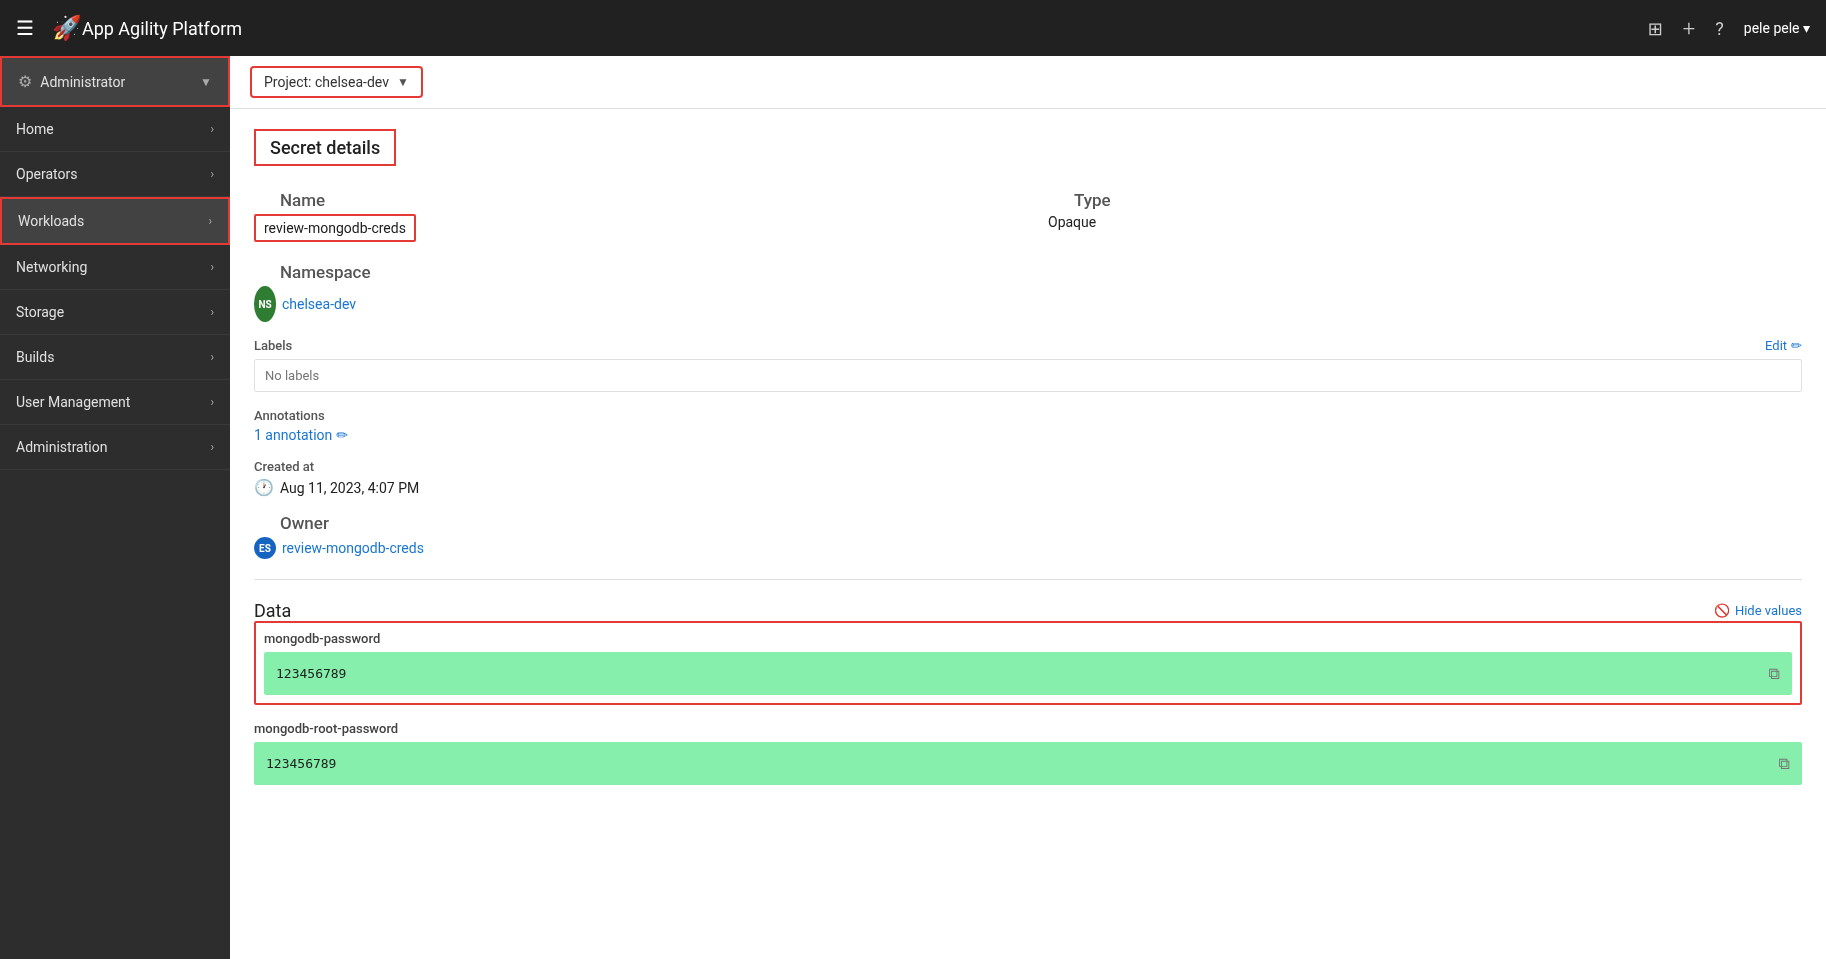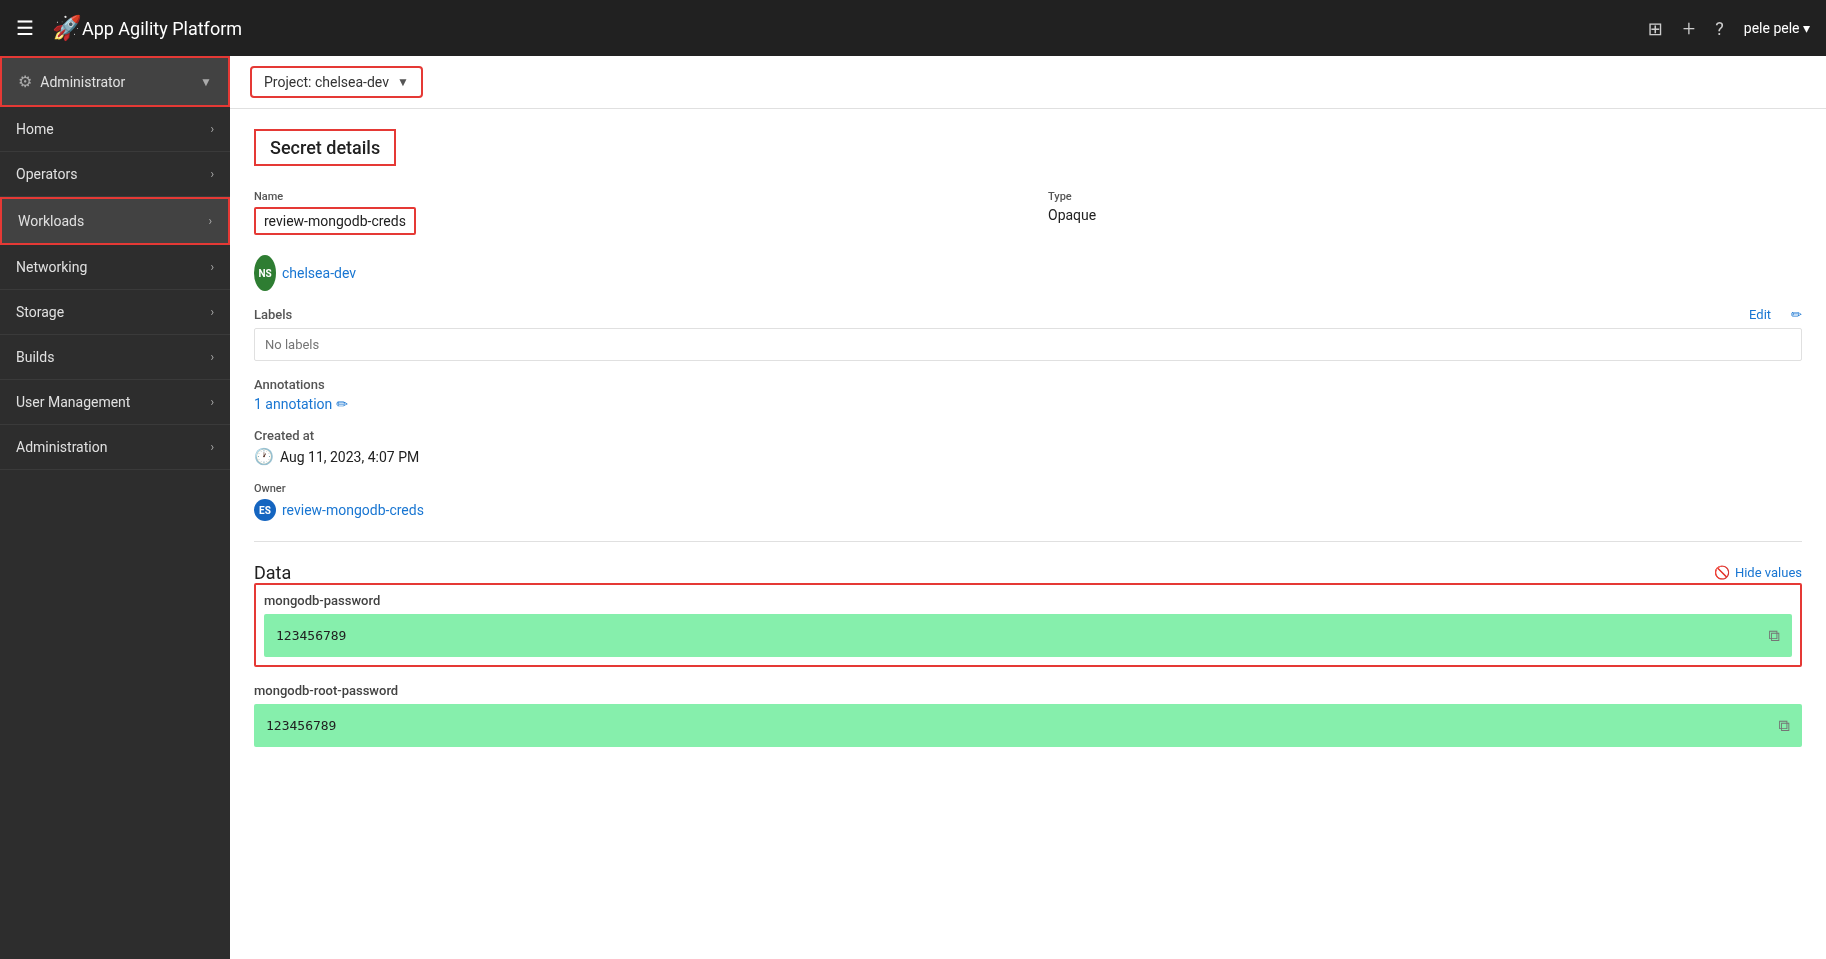--- a/index.html
+++ b/index.html
@@ -91,21 +91,21 @@
       display: inline-block;
       padding: 6px 14px;
       font-size: 18px;
       font-weight: 500;
       margin-bottom: 24px;
       color: #212121;
     }
 
     .detail-grid { display: grid; grid-template-columns: 1fr 1fr; gap: 20px 40px; margin-bottom: 20px; }
     .detail-item { }
-    .detail-label { font-size: 11px; font-weight: 500; color: #555; margin-bottom: 4px; }
+    .detail-label { font-size: 17px; font-weight: 500; color: #555; margin-bottom: 4px; margin-left: 26px; }
     .detail-value { font-size: 14px; color: #212121; }
     .detail-value.outlined {
       border: 2px solid #e53935;
       padding: 4px 8px;
       display: inline-block;
       border-radius: 2px;
     }
 
     .namespace-badge {
       display: inline-flex;
@@ -140,21 +140,21 @@
       justify-content: center;
       color: #fff;
       font-size: 10px;
       font-weight: 700;
       flex-shrink: 0;
     }
 
     .labels-section { margin-bottom: 16px; }
     .labels-header { display: flex; align-items: center; justify-content: space-between; margin-bottom: 6px; }
     .labels-header .label-title { font-size: 13px; font-weight: 500; color: #555; }
-    .edit-link { color: #1976d2; cursor: pointer; font-size: 13px; display: flex; align-items: center; gap: 20px; }
+    .edit-link { color: #1976d2; cursor: pointer; font-size: 13px; display: flex; align-items: center; gap: 4px; }
     .no-labels { font-size: 13px; color: #757575; border: 1px solid #e0e0e0; padding: 8px 10px; border-radius: 2px; }
 
     .annotations-section { margin-bottom: 16px; }
     .annotations-label { font-size: 13px; font-weight: 500; color: #555; margin-bottom: 4px; }
     .annotation-link { color: #1976d2; cursor: pointer; font-size: 14px; display: flex; align-items: center; gap: 4px; text-align: right; }
 
     .created-section { margin-bottom: 16px; }
     .created-label { font-size: 13px; font-weight: 500; color: #555; margin-bottom: 4px; }
     .created-value { display: flex; align-items: center; gap: 6px; font-size: 14px; color: #212121; }
 
@@ -284,20 +284,21 @@
           <div class="detail-value outlined">review-mongodb-creds</div>
         </div>
         <div class="detail-item">
           <div class="detail-label">Type</div>
           <div class="detail-value">Opaque</div>
         </div>
       </div>
 
       
       <div class="detail-item" style="margin-bottom: 16px;">
+        <div class="detail-label">Namespace</div>
         <div class="namespace-badge">
           <span class="ns-dot">NS</span>
           <a class="ns-link">chelsea-dev</a>
         </div>
       </div>
 
       
       <div class="labels-section">
         <div class="labels-header">
           <span class="label-title">Labels</span>

